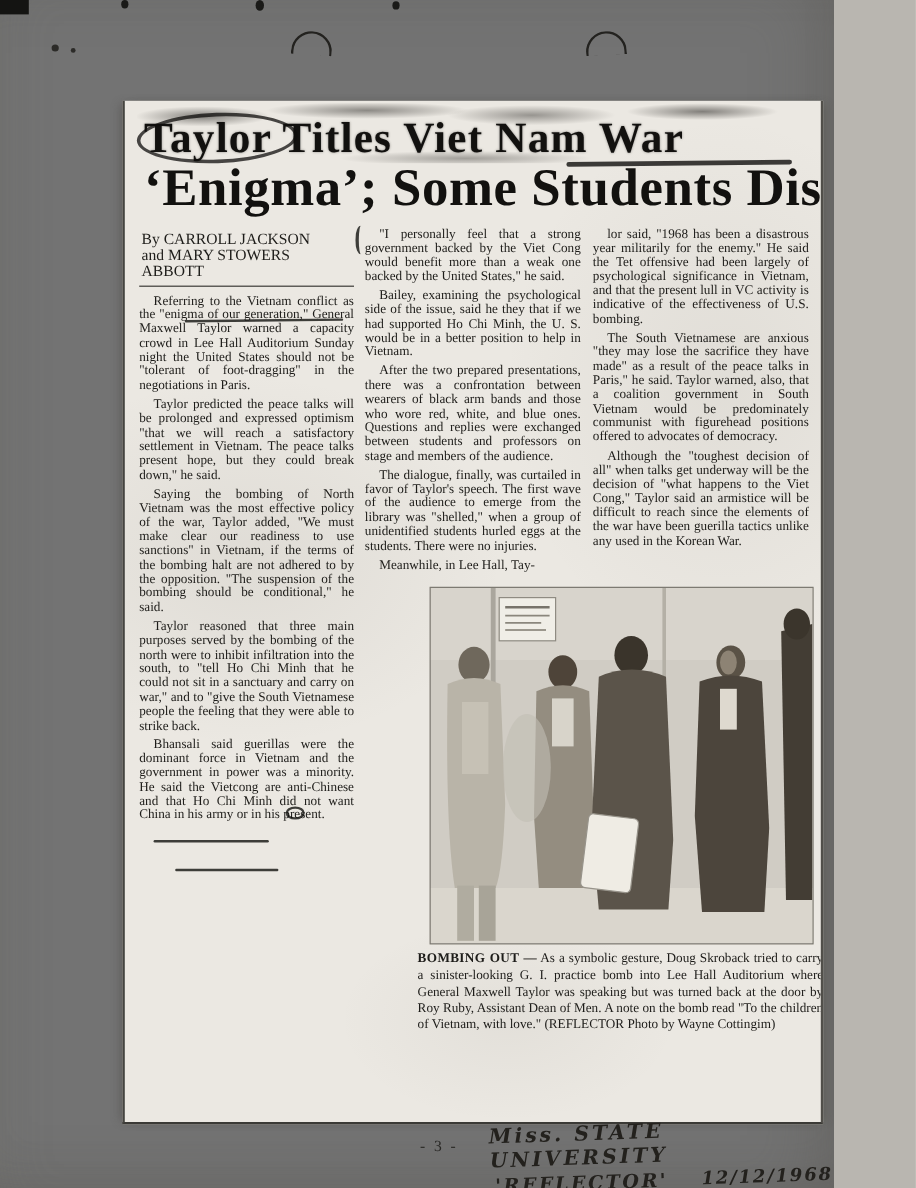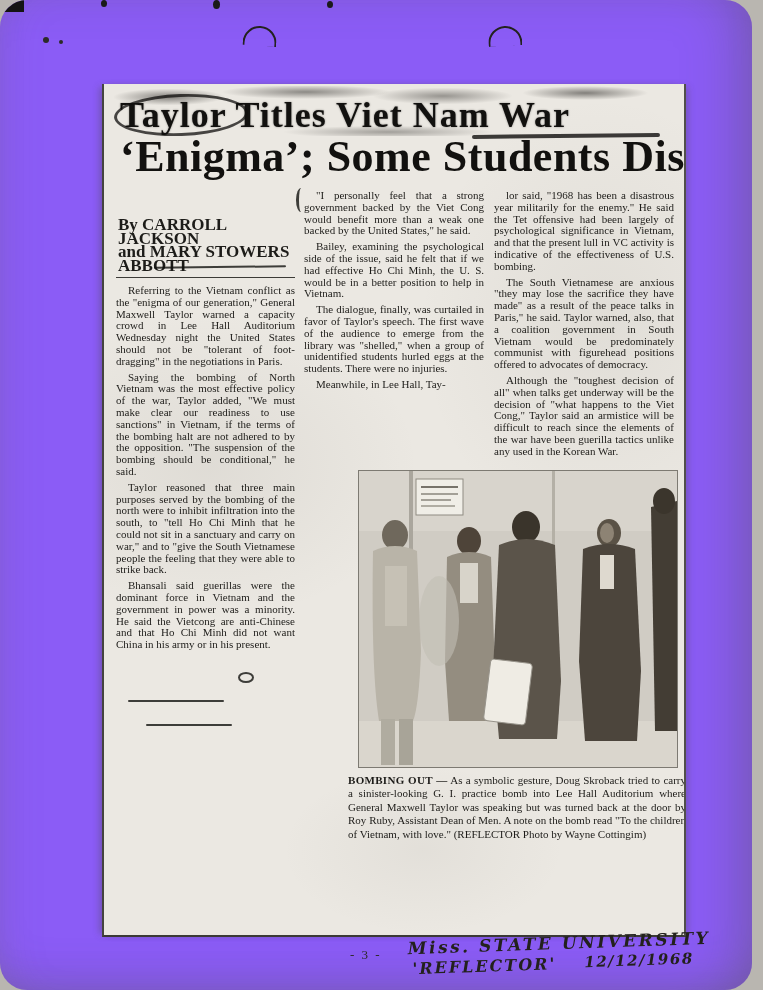--- a/index.html
+++ b/index.html
@@ -1,23 +1,23 @@
 <!DOCTYPE html>
 <html><head>
 <meta charset="utf-8">
 <style>
   * { margin:0; padding:0; box-sizing:border-box; }
   html,body { background:#b9b6b0; }
   .page {
-    position:relative; width:752px; height:990px; overflow:hidden;
-    background:#8b5cf6;
+    position:relative; width:695px; height:990px; overflow:hidden;
+    background:#737373;
     box-shadow: inset -34px 0 55px -22px rgba(88,85,79,.38),
                 inset 0 -28px 50px -28px rgba(88,85,79,.30),
                 inset 26px 0 50px -32px rgba(120,117,109,.22);
-    font-family:"Liberation Serif","DejaVu Serif",serif; color:#1d1c19;border-radius:27px;
+    font-family:"Liberation Serif","DejaVu Serif",serif; color:#1d1c19;
   }
 
   
   .corner-mark { position:absolute; left:0; top:0; width:24px; height:12px; background:#141412; }
   .top-dot { position:absolute; background:#1a1a18; border-radius:50%; }
   .td1 { left:101px; top:0; width:6px; height:7px; }
   .td2 { left:213px; top:0; width:7px; height:9px; }
   .td3 { left:327px; top:1px; width:6px; height:7px; }
   .speck { position:absolute; background:#2c2b28; border-radius:50%; }
   .sp1 { left:43px; top:37px; width:6px; height:6px; }
@@ -58,22 +58,22 @@
     background:rgba(15,14,12,.8); border-radius:2px; transform:rotate(-.6deg); }
 
   .body-row { display:flex; padding:8px 10px 0 12px; }
   .col p { font-size:11px; line-height:11.8px; text-indent:12px; text-align:justify; margin:0 0 4px 0; }
   .col1 { width:183px; margin-right:9px; position:relative; }
   .right-wrap { width:370px; }
   .right-cols { display:flex; }
   .col2 { width:180px; margin-right:10px; position:relative; }
   .col3 { width:180px; position:relative; }
 
-  .byline { font-weight:bold; font-size:17px; line-height:13.5px; padding:2px 0 5px 2px;
-    border-bottom:1.5px solid #3c3b37; margin-bottom:7px;margin-top:26px; }
+  .byline { font-weight:normal; font-size:13px; line-height:13.5px; padding:2px 0 5px 2px;
+    border-bottom:1.5px solid #3c3b37; margin-bottom:7px; }
 
   .pen-line { position:absolute; background:rgba(18,17,15,.8); height:2px; border-radius:1px; }
   .pm-p1 { left:38px; top:76px; width:132px; transform:rotate(-.6deg); }
   .pm-bhansali { left:12px; top:510px; width:96px; }
   .pm-bailey { left:30px; top:534px; width:86px; }
   .pen-circle-small { position:absolute; left:122px; top:482px; width:16px; height:11px;
     border:2px solid rgba(18,17,15,.8); border-radius:50%; }
   .pen-paren { position:absolute; left:-8px; top:-2px; width:10px; height:24px;
     border-left:3px solid rgba(18,17,15,.8); border-radius:50%; }
 
@@ -116,36 +116,38 @@
       <div class="pen-underline-hl"></div>
     </div>
 
     <div class="body-row">
 
       <div class="col col1">
         <div class="byline">
           <div>By CARROLL JACKSON</div>
           <div>and MARY STOWERS ABBOTT</div>
         </div>
-        <p>Referring to the Vietnam conflict as the "enigma of our generation," General Maxwell Taylor warned a capacity crowd in Lee Hall Auditorium Wednesday night the United States should not be "tolerant of foot-dragging" in the negotiations in Paris.</p>
+        <p>Referring to the Vietnam conflict as the "enigma of our generation," General Maxwell Taylor warned a capacity crowd in Lee Hall Auditorium Sunday night the United States should not be "tolerant of foot-dragging" in the negotiations in Paris.</p>
+        <p>Taylor predicted the peace talks will be prolonged and expressed optimism "that we will reach a satisfactory settlement in Vietnam. The peace talks present hope, but they could break down," he said.</p>
         <p>Saying the bombing of North Vietnam was the most effective policy of the war, Taylor added, "We must make clear our readiness to use sanctions" in Vietnam, if the terms of the bombing halt are not adhered to by the opposition. "The suspension of the bombing should be conditional," he said.</p>
         <p>Taylor reasoned that three main purposes served by the bombing of the north were to inhibit infiltration into the south, to "tell Ho Chi Minh that he could not sit in a sanctuary and carry on war," and to "give the South Vietnamese people the feeling that they were able to strike back.</p>
         <p>Bhansali said guerillas were the dominant force in Vietnam and the government in power was a minority. He said the Vietcong are anti-Chinese and that Ho Chi Minh did not want China in his army or in his present.</p>
         <div class="pen-line pm-p1"></div>
         <div class="pen-circle-small"></div>
         <div class="pen-line pm-bhansali"></div>
         <div class="pen-line pm-bailey"></div>
       </div>
 
       <div class="right-wrap">
         <div class="right-cols">
           <div class="col col2">
             <div class="pen-paren"></div>
             <p>"I personally feel that a strong government backed by the Viet Cong would benefit more than a weak one backed by the United States," he said.</p>
-            <p>Bailey, examining the psychological side of the issue, said he felt that if we had effective Ho Chi Minh, the U. S. would be in a better position to help in Vietnam.</p>
+            <p>Bailey, examining the psychological side of the issue, said he they that if we had supported Ho Chi Minh, the U. S. would be in a better position to help in Vietnam.</p>
+            <p>After the two prepared presentations, there was a confrontation between wearers of black arm bands and those who wore red, white, and blue ones. Questions and replies were exchanged between students and professors on stage and members of the audience.</p>
             <p>The dialogue, finally, was curtailed in favor of Taylor's speech. The first wave of the audience to emerge from the library was "shelled," when a group of unidentified students hurled eggs at the students. There were no injuries.</p>
             <p>Meanwhile, in Lee Hall, Tay-</p>
           </div>
           <div class="col col3">
             <p>lor said, "1968 has been a disastrous year militarily for the enemy." He said the Tet offensive had been largely of psychological significance in Vietnam, and that the present lull in VC activity is indicative of the effectiveness of U.S. bombing.</p>
             <p>The South Vietnamese are anxious "they may lose the sacrifice they have made" as a result of the peace talks in Paris," he said. Taylor warned, also, that a coalition government in South Vietnam would be predominately communist with figurehead positions offered to advocates of democracy.</p>
             <p>Although the "toughest decision of all" when talks get underway will be the decision of "what happens to the Viet Cong," Taylor said an armistice will be difficult to reach since the elements of the war have been guerilla tactics unlike any used in the Korean War.</p>
           </div>
         </div>
 

